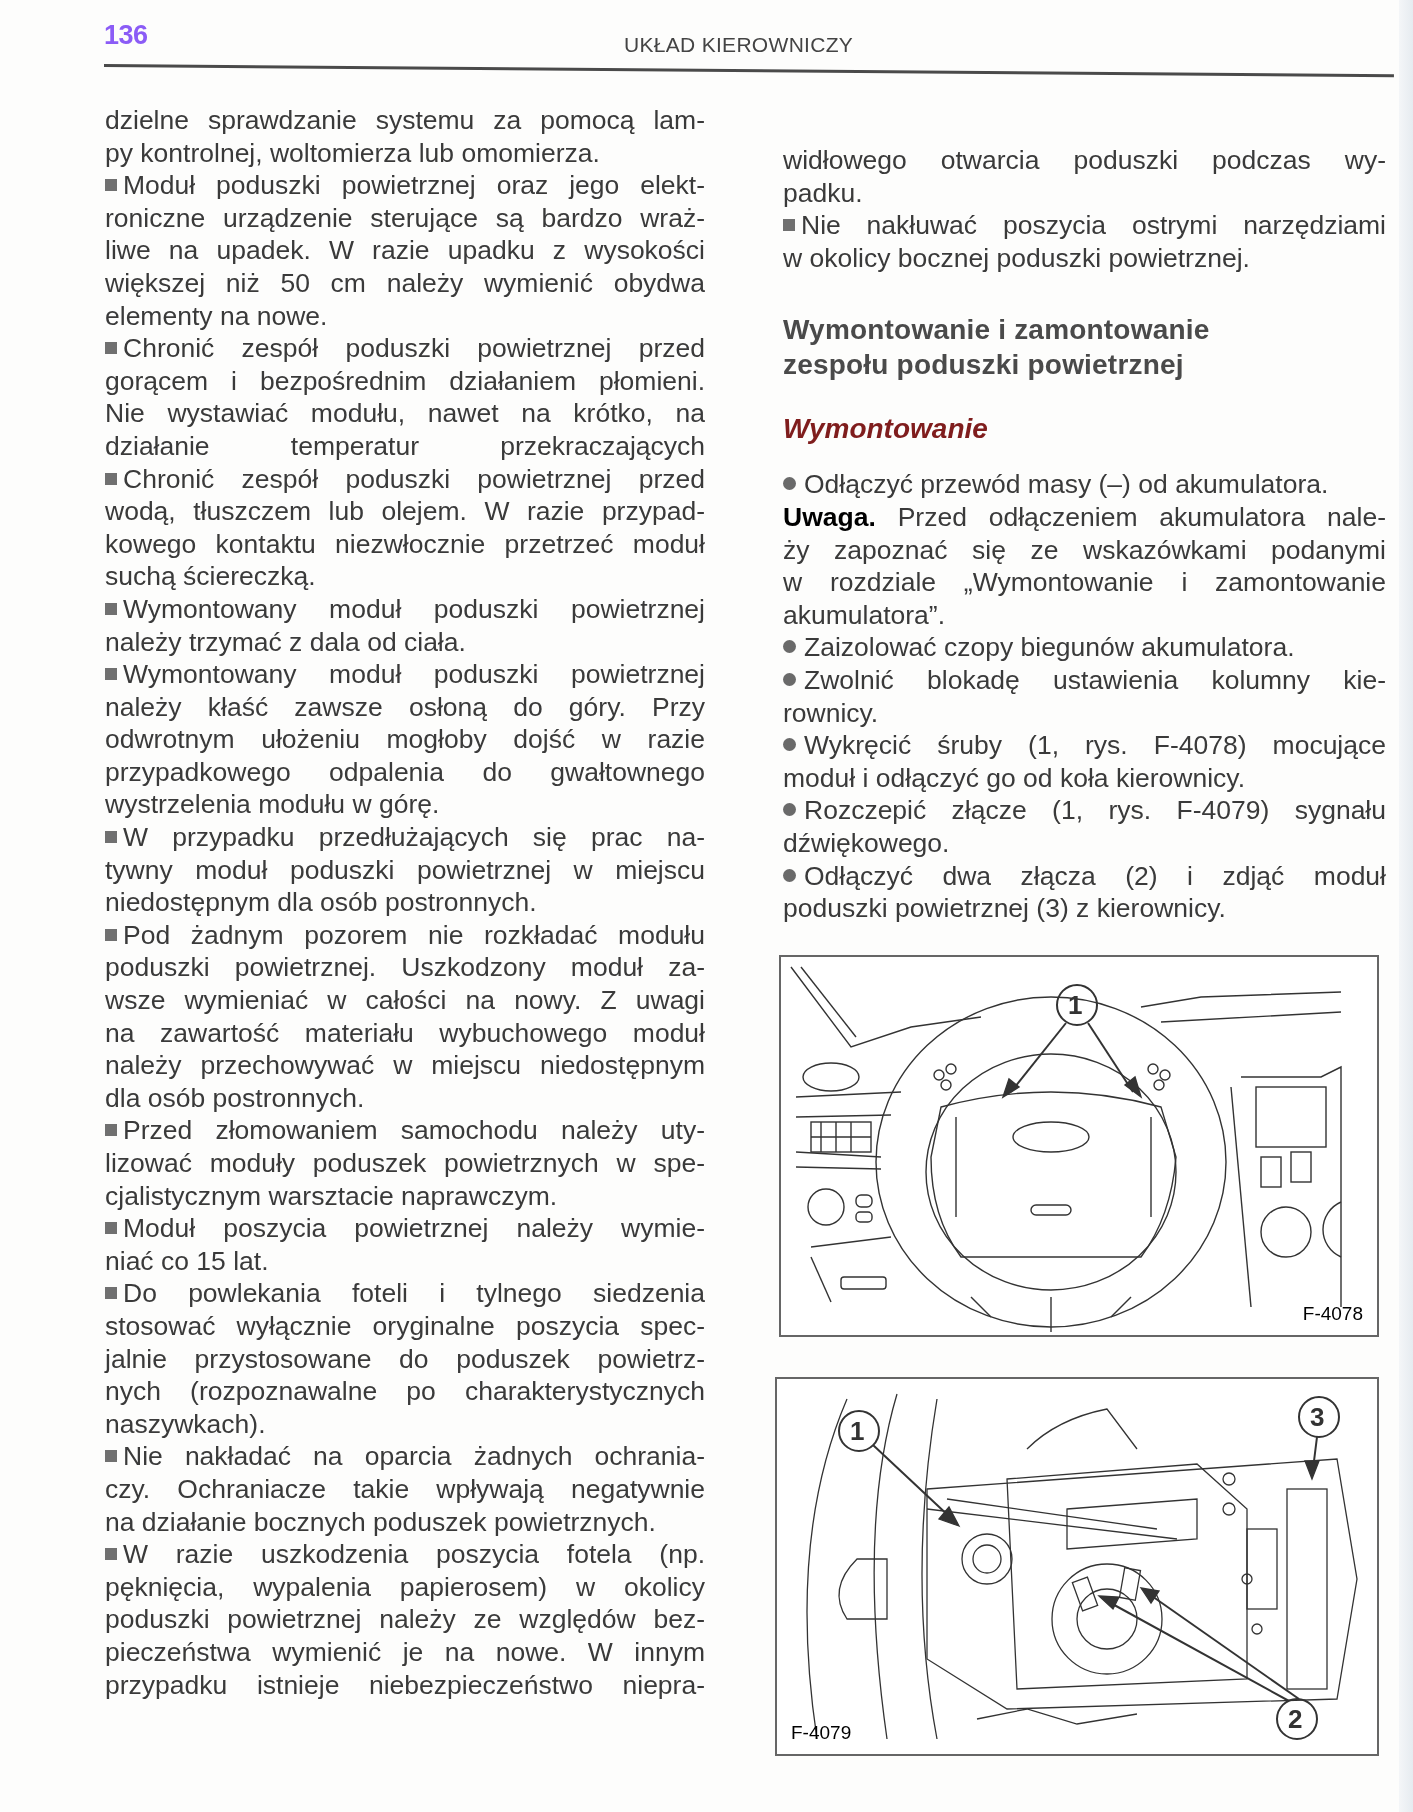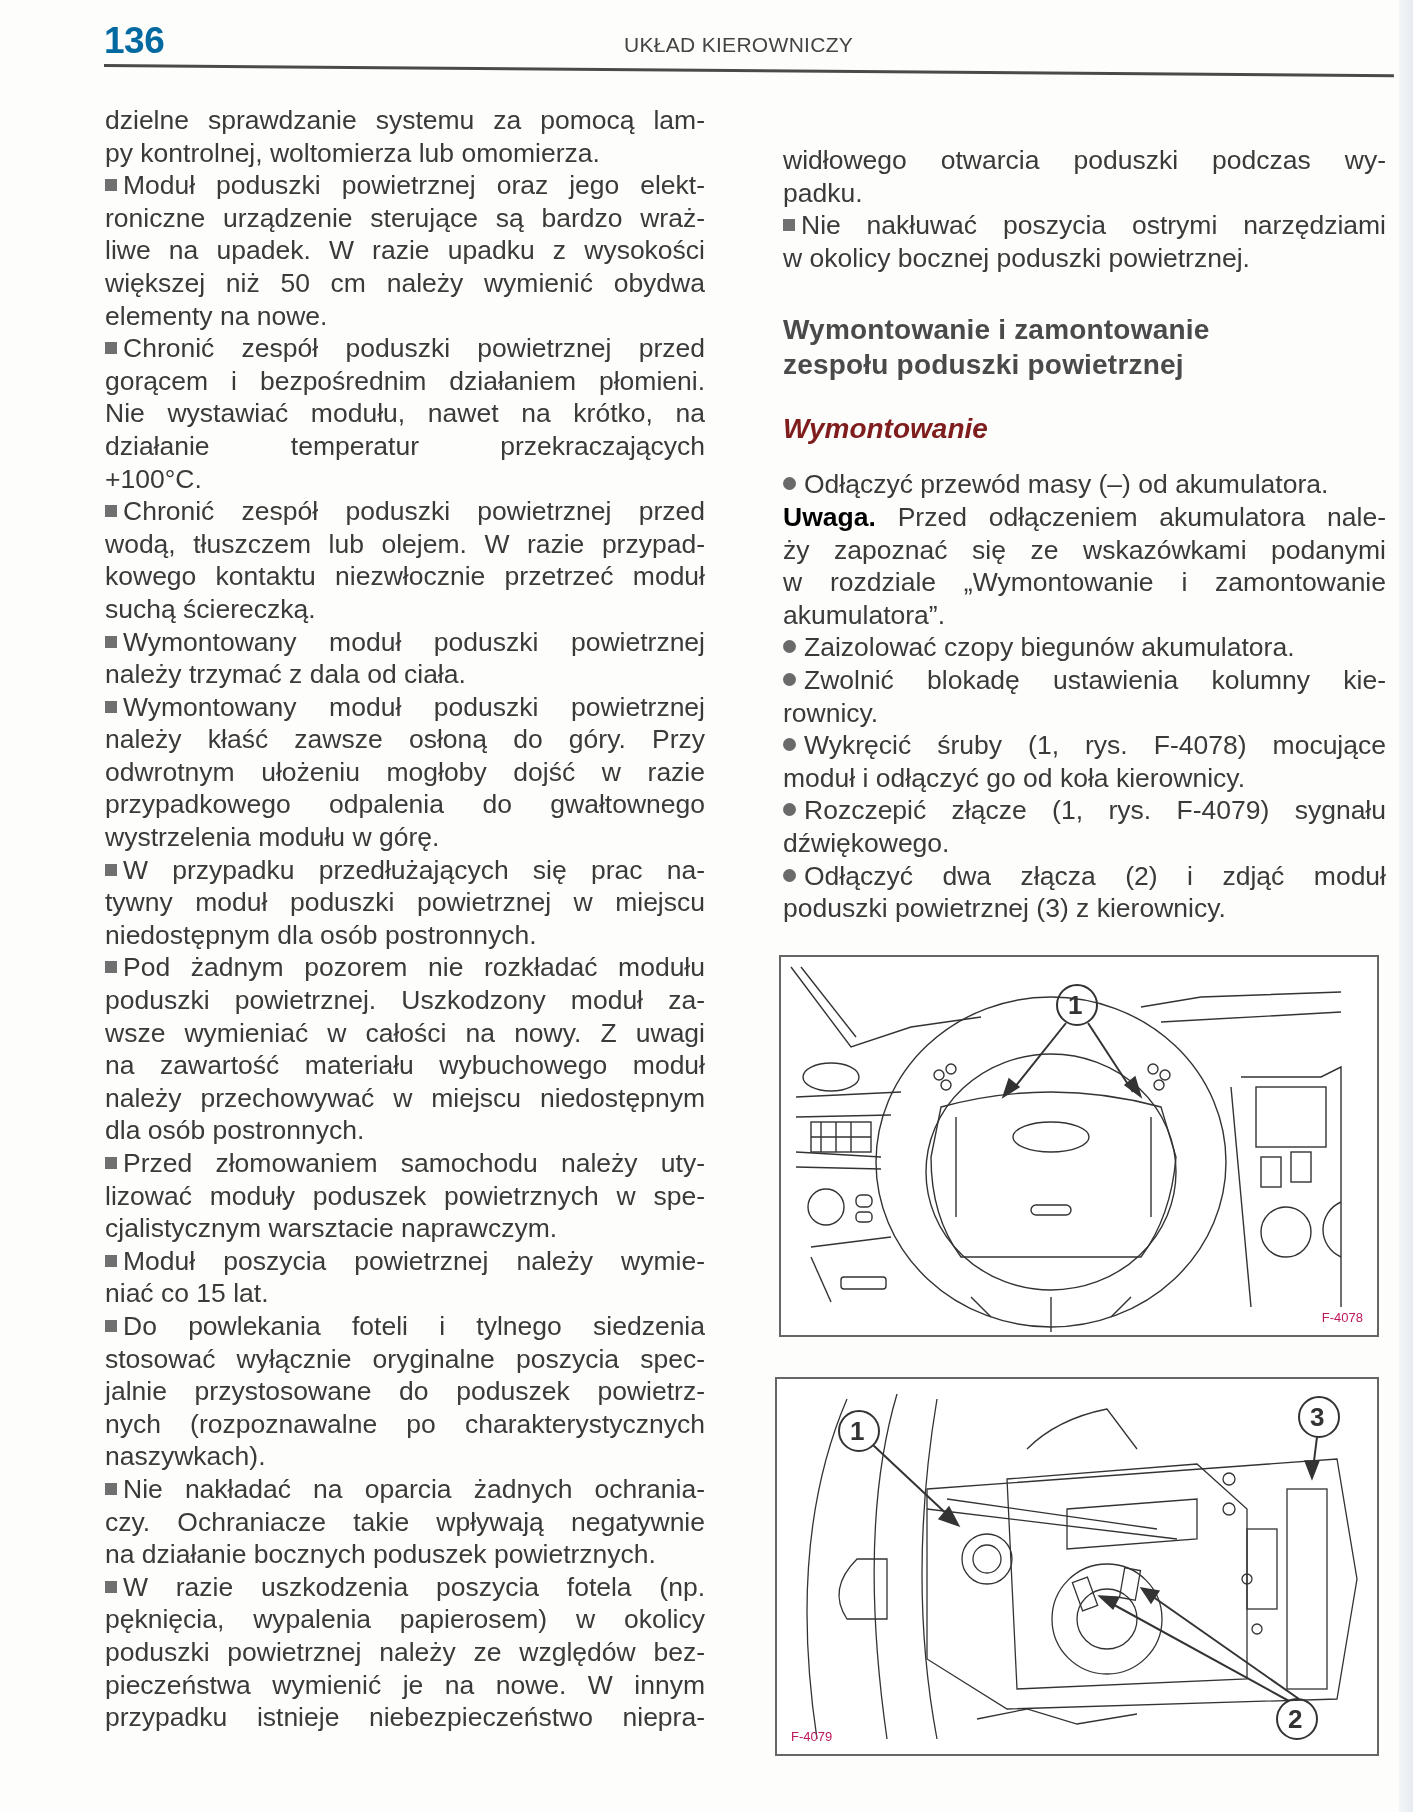--- a/index.html
+++ b/index.html
@@ -4,41 +4,41 @@
 <style>
   html, body { margin:0; padding:0; }
   body {
     width:1413px; height:1812px; position:relative; overflow:hidden;
     background:#fdfdfc;
     font-family:"Liberation Sans", "DejaVu Sans", sans-serif;
     color:#3a3a3a;
   }
   .edge { position:absolute; right:0; top:0; width:14px; height:1812px;
     background:linear-gradient(to right,#f4f6f8,#e6ebf0); }
-  .page-num { position:absolute; left:104px; top:20px; font-size:37px; font-weight:bold; color:#0369a1; letter-spacing:-0.5px; }
+  .page-num { position:absolute; left:104px; top:20px; font-size:27px; font-weight:bold; color:#8b5cf6; letter-spacing:-0.5px; }
   .running-title { position:absolute; left:624px; top:33px; font-size:21px; color:#444; letter-spacing:0.3px; }
   .rule { position:absolute; left:104px; top:64px; width:1290px; height:3px; background:#4a4a4a;
     transform-origin:left center; transform:rotate(0.45deg); }
   .col { position:absolute; top:104px; font-size:26.5px; line-height:32.6px; color:#3a3a3a; }
   .col.left { left:105px; width:600px; }
   .col.right { left:783px; width:603px;margin-top:40px; }
   .line { display:block; white-space:nowrap; text-align:justify; text-align-last:justify; height:32.6px; }
   .line.last { text-align-last:left; }
   .sq { display:inline-block; width:12px; height:12px; background:#707070; margin-right:6px; vertical-align:3px; }
   .dot { display:inline-block; width:13px; height:13px; border-radius:50%; background:#6a6a6a; margin-right:8px; vertical-align:3px; }
   .h2 { display:block; font-weight:bold; font-size:28px; line-height:35px; color:#4a4a4a; letter-spacing:0.2px; }
   .h3 { display:block; font-weight:bold; font-style:italic; font-size:28px; line-height:34px; color:#7f1d1d; }
   .b { font-weight:bold; color:#000000; }
   .gap-lg { display:block; height:38px; }
   .gap-md { display:block; height:30px; }
   .gap-sm { display:block; height:22px; }
   .figure { position:absolute; border:2px solid #666; background:#fff; overflow:hidden; }
   .fig1 { left:779px; top:955px; width:596px; height:378px; }
   .fig2 { left:775px; top:1377px; width:600px; height:375px; }
-  .fig-label { position:absolute; font-size:13px; color:#be185d; }
+  .fig-label { position:absolute; font-size:19px; color:#000000; }
   .fig1 .fig-label { right:14px; bottom:10px; }
   .fig2 .fig-label { left:14px; bottom:10px; }
   svg { position:absolute; left:0; top:0; }
 </style>
 </head>
 <body>
 
 <div class="edge"></div>
 
 <div class="page-num">136</div>
@@ -50,21 +50,20 @@
   <span class="line last">py kontrolnej, woltomierza lub omomierza.</span>
   <span class="line"><span class="sq"></span><span>Moduł poduszki powietrznej oraz jego elekt-</span></span>
   <span class="line">roniczne urządzenie sterujące są bardzo wraż-</span>
   <span class="line">liwe na upadek. W razie upadku z wysokości</span>
   <span class="line">większej niż 50 cm należy wymienić obydwa</span>
   <span class="line last">elementy na nowe.</span>
   <span class="line"><span class="sq"></span><span>Chronić zespół poduszki powietrznej przed</span></span>
   <span class="line">gorącem i bezpośrednim działaniem płomieni.</span>
   <span class="line">Nie wystawiać modułu, nawet na krótko, na</span>
   <span class="line">działanie temperatur przekraczających</span>
-  <span class="line last">+100°C.</span>
   <span class="line"><span class="sq"></span><span>Chronić zespół poduszki powietrznej przed</span></span>
   <span class="line">wodą, tłuszczem lub olejem. W razie przypad-</span>
   <span class="line">kowego kontaktu niezwłocznie przetrzeć moduł</span>
   <span class="line last">suchą ściereczką.</span>
   <span class="line"><span class="sq"></span><span>Wymontowany moduł poduszki powietrznej</span></span>
   <span class="line last">należy trzymać z dala od ciała.</span>
   <span class="line"><span class="sq"></span><span>Wymontowany moduł poduszki powietrznej</span></span>
   <span class="line">należy kłaść zawsze osłoną do góry. Przy</span>
   <span class="line">odwrotnym ułożeniu mogłoby dojść w razie</span>
   <span class="line">przypadkowego odpalenia do gwałtownego</span>

